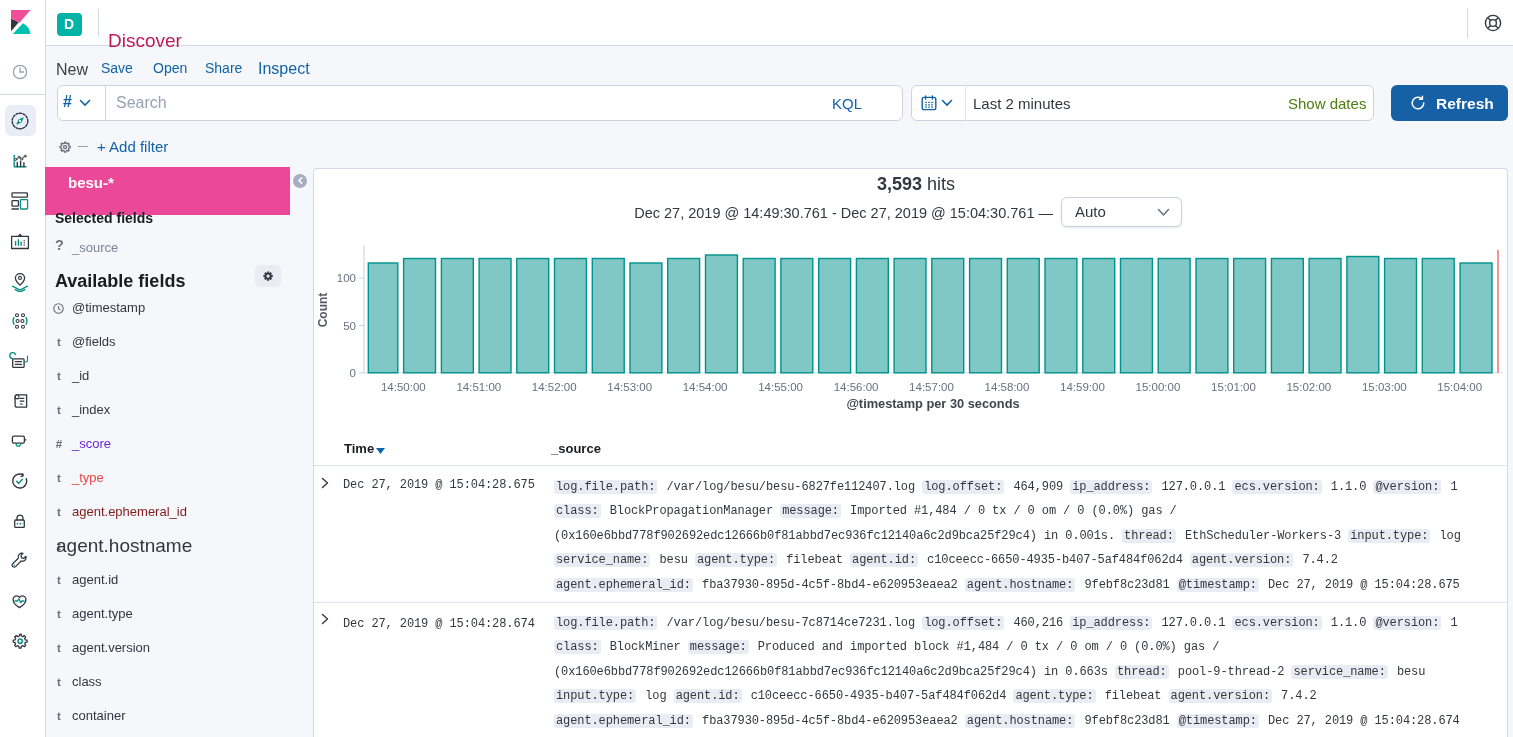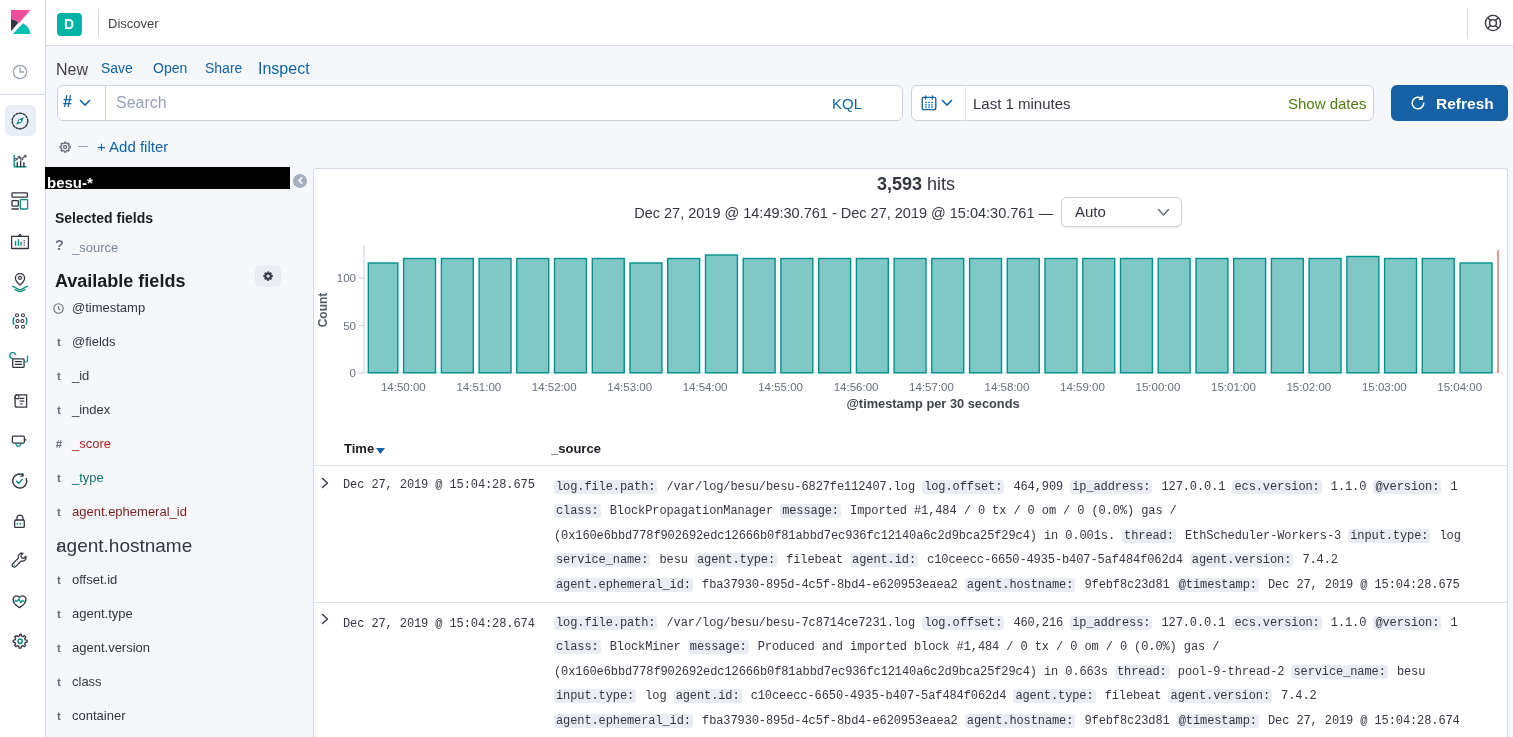--- a/index.html
+++ b/index.html
@@ -15,21 +15,21 @@
 <div class="abs" style="left:0;top:0;width:1513px;height:46px;background:#fff"></div>
 <div class="abs" style="left:45px;top:45px;width:1468px;height:1px;background:#d3dae6"></div>
 <div class="abs" style="left:45px;top:0;width:1px;height:737px;background:#d3dae6"></div>
 <svg class="abs" style="left:11px;top:10px" width="20" height="24" viewBox="0 0 20 24">
 <path d="M0 0h19.5L8.2 12.9a13 13 0 00-8.2-4z" fill="#f04e98"></path>
 <path d="M0 8.9a13 13 0 017.6 3.7L1.2 20 0 21z" fill="#343741"></path>
 <path d="M12 13.3 1.8 24h17.6a13.9 13.9 0 00-7.4-10.7z" fill="#00bfb3"></path>
 </svg>
 <div class="abs" style="left:56.5px;top:12.5px;width:25px;height:23.5px;background:#00b3a4;border-radius:4px;color:#fff;font-weight:bold;font-size:14px;text-align:center;line-height:23.5px">D</div>
 <div class="abs" style="left:98px;top:9px;width:1px;height:28px;background:#d3dae6"></div>
-<div class="abs" style="left:108px;top:16px;font-size:13px;color:#404040">Discover</div>
+<div class="abs" style="left:108px;top:30px;font-size:19px;color:#be185d">Discover</div>
 <div class="abs" style="left:1467px;top:8px;width:1px;height:30px;background:#d3dae6"></div>
 <svg class="abs" style="left:1484px;top:14px" width="18" height="18" viewBox="0 0 18 18" fill="none">
 <circle cx="9" cy="9" r="7.6" stroke="#343741" stroke-width="1.4"></circle>
 <circle cx="9" cy="9" r="3.4" stroke="#343741" stroke-width="1.4"></circle>
 <path d="M6.6 6.6L3.8 3.8M11.4 6.6l2.8-2.8M11.4 11.4l2.8 2.8M6.6 11.4l-2.8 2.8" stroke="#343741" stroke-width="1.4"></path>
 </svg>
 
 <div class="abs" style="left:0;top:94px;width:45px;height:1px;background:#d3dae6"></div>
 <svg class="abs" style="left:9.0px;top:61.0px" width="22" height="22" viewBox="0 0 22 22" fill="none" stroke-linecap="round" stroke-linejoin="round">
     <circle cx="11" cy="11" r="6.6" stroke="#98a2b3" stroke-width="1.3"></circle>
@@ -138,38 +138,38 @@
 <div class="abs" style="left:911px;top:85px;width:463px;height:36px;background:#fff;border:1px solid #ccd3df;border-radius:6px"></div>
 <div class="abs" style="left:965px;top:85px;width:1px;height:36px;background:#e2e7ef"></div>
 <svg class="abs" style="left:921px;top:95px" width="16" height="16" viewBox="0 0 16 16" fill="none">
 <rect x="1.2" y="2.4" width="13.6" height="12.2" rx="1.6" stroke="#1163a8" stroke-width="1.4"></rect>
 <path d="M4.6 1v3M11.4 1v3" stroke="#1163a8" stroke-width="1.4" stroke-linecap="round"></path>
 <path d="M4.2 7.4h1.6M7.2 7.4h1.6M10.2 7.4h1.6M4.2 9.8h1.6M7.2 9.8h1.6M10.2 9.8h1.6M4.2 12.2h1.6M7.2 12.2h1.6M10.2 12.2h1.6" stroke="#1163a8" stroke-width="1.3"></path>
 </svg>
 <svg class="abs" style="left:941px;top:99px" width="12" height="8" viewBox="0 0 12 8" fill="none">
     <path d="M1.5 1.5L6 6l4.5-4.5" stroke="#1163a8" stroke-width="1.6" stroke-linecap="round"></path>
   </svg>
-<div class="abs" style="left:973px;top:95px;font-size:15px;color:#343741">Last 1 minutes</div>
+<div class="abs" style="left:973px;top:95px;font-size:15px;color:#343741">Last 2 minutes</div>
 <div class="abs" style="left:1288px;top:95px;font-size:15px;color:#4d7c0f">Show dates</div>
 
 <div class="abs" style="left:1391px;top:85px;width:117px;height:36px;background:#1660a5;border-radius:6px"></div>
 <svg class="abs" style="left:1410px;top:95px" width="16" height="16" viewBox="0 0 16 16" fill="none">
 <path d="M13.8 8a5.8 5.8 0 11-1.7-4.1" stroke="#fff" stroke-width="1.5" stroke-linecap="round"></path>
 <path d="M12.4 1.2v3h-3" stroke="#fff" stroke-width="1.5" stroke-linecap="round" stroke-linejoin="round"></path>
 </svg>
 <div class="abs" style="left:1436px;top:95px;font-size:15.5px;font-weight:600;color:#fff">Refresh</div>
 
 <svg class="abs" style="left:56.5px;top:138.5px" width="16" height="16" viewBox="0 0 22 22" fill="none">
     <path d="M12.1 4.2l.3 1.8 1.5.6 1.5-1 1.3 1.3-1 1.5.6 1.5 1.8.3v1.9l-1.8.3-.6 1.5 1 1.5-1.3 1.3-1.5-1-1.5.6-.3 1.8h-1.9l-.3-1.8-1.5-.6-1.5 1-1.3-1.3 1-1.5-.6-1.5-1.8-.3v-1.9l1.8-.3.6-1.5-1-1.5L7.5 5.6l1.5 1 1.5-.6.3-1.8z" stroke="#69707d" stroke-width="1.8"></path>
     <circle cx="11.15" cy="11.15" r="2.1" stroke="#69707d" stroke-width="1.8"></circle>
   </svg>
 <div class="abs" style="left:78px;top:146px;width:10px;height:1px;background:#98a2b3"></div>
 <div class="abs" style="left:97px;top:138px;font-size:15px;color:#1163a8">+ Add filter</div>
 
-<div class="abs" style="left:45px;top:167px;width:245px;height:22px;background:#000000;color:#fff;font-weight:bold;font-size:15px;line-height:31px;padding-left:2px">besu-*</div>
+<div class="abs" style="left:45px;top:167px;width:245px;height:48px;background:#ec4899;color:#fff;font-weight:bold;font-size:15px;line-height:31px;padding-left:23px">besu-*</div>
 <div class="abs" style="left:293px;top:173.5px;width:14px;height:14px;background:#a6aebf;border-radius:50%"></div>
 <svg class="abs" style="left:296.5px;top:177px" width="7" height="7" viewBox="0 0 7 7" fill="none">
     <path d="M4.6 0.9L2 3.5l2.6 2.6" stroke="#fff" stroke-width="1.5" stroke-linecap="round"></path>
   </svg>
 <div class="abs" style="left:55px;top:210px;font-size:14px;font-weight:bold;color:#1a1c21">Selected fields</div>
 <div class="abs" style="left:53px;top:237px;width:13px;text-align:center;font-size:14.5px;font-weight:bold;color:#6d7683">?</div>
 <div class="abs" style="left:72px;top:240px;font-size:13px;color:#7a8499">_source</div>
 <div class="abs" style="left:55px;top:271px;font-size:18px;font-weight:bold;color:#1a1c21">Available fields</div>
 <div class="abs" style="left:254.5px;top:265px;width:26.5px;height:21.5px;background:#e9edf3;border-radius:5px"></div>
 <svg class="abs" style="left:261px;top:269px" width="14" height="14" viewBox="0 0 22 22">
@@ -181,29 +181,29 @@
     <path d="M5.5 3v2.7l2 1.2" fill="none" stroke="#69707d" stroke-width="1.1"></path>
   </svg>
 <div class="abs" style="left:72px;top:300px;font-size:13px;color:#343741;line-height:16px">@timestamp</div>
 <div class="abs" style="left:53px;top:334px;width:12px;text-align:center;font-size:11.5px;font-weight:bold;color:#69707d;line-height:16px">t</div>
 <div class="abs" style="left:72px;top:334px;font-size:13px;color:#343741;line-height:16px">@fields</div>
 <div class="abs" style="left:53px;top:368px;width:12px;text-align:center;font-size:11.5px;font-weight:bold;color:#69707d;line-height:16px">t</div>
 <div class="abs" style="left:72px;top:368px;font-size:13px;color:#343741;line-height:16px">_id</div>
 <div class="abs" style="left:53px;top:402px;width:12px;text-align:center;font-size:11.5px;font-weight:bold;color:#69707d;line-height:16px">t</div>
 <div class="abs" style="left:72px;top:402px;font-size:13px;color:#343741;line-height:16px">_index</div>
 <div class="abs" style="left:53px;top:436px;width:12px;text-align:center;font-size:11.5px;font-weight:bold;color:#69707d;line-height:16px">#</div>
-<div class="abs" style="left:72px;top:436px;font-size:13px;color:#b91c1c;line-height:16px">_score</div>
+<div class="abs" style="left:72px;top:436px;font-size:13px;color:#6d28d9;line-height:16px">_score</div>
 <div class="abs" style="left:53px;top:470px;width:12px;text-align:center;font-size:11.5px;font-weight:bold;color:#69707d;line-height:16px">t</div>
-<div class="abs" style="left:72px;top:470px;font-size:13px;color:#0f766e;line-height:16px">_type</div>
+<div class="abs" style="left:72px;top:470px;font-size:13px;color:#ef4444;line-height:16px">_type</div>
 <div class="abs" style="left:53px;top:504px;width:12px;text-align:center;font-size:11.5px;font-weight:bold;color:#69707d;line-height:16px">t</div>
 <div class="abs" style="left:72px;top:504px;font-size:13px;color:#7f1d1d;line-height:16px">agent.ephemeral_id</div>
 <div class="abs" style="left:53px;top:538px;width:12px;text-align:center;font-size:11.5px;font-weight:bold;color:#69707d;line-height:16px">t</div>
 <div class="abs" style="left:56px;top:538px;font-size:19px;color:#343741;line-height:16px">agent.hostname</div>
 <div class="abs" style="left:53px;top:572px;width:12px;text-align:center;font-size:11.5px;font-weight:bold;color:#69707d;line-height:16px">t</div>
-<div class="abs" style="left:72px;top:572px;font-size:13px;color:#343741;line-height:16px">offset.id</div>
+<div class="abs" style="left:72px;top:572px;font-size:13px;color:#343741;line-height:16px">agent.id</div>
 <div class="abs" style="left:53px;top:606px;width:12px;text-align:center;font-size:11.5px;font-weight:bold;color:#69707d;line-height:16px">t</div>
 <div class="abs" style="left:72px;top:606px;font-size:13px;color:#343741;line-height:16px">agent.type</div>
 <div class="abs" style="left:53px;top:640px;width:12px;text-align:center;font-size:11.5px;font-weight:bold;color:#69707d;line-height:16px">t</div>
 <div class="abs" style="left:72px;top:640px;font-size:13px;color:#343741;line-height:16px">agent.version</div>
 <div class="abs" style="left:53px;top:674px;width:12px;text-align:center;font-size:11.5px;font-weight:bold;color:#69707d;line-height:16px">t</div>
 <div class="abs" style="left:72px;top:674px;font-size:13px;color:#343741;line-height:16px">class</div>
 <div class="abs" style="left:53px;top:708px;width:12px;text-align:center;font-size:11.5px;font-weight:bold;color:#69707d;line-height:16px">t</div>
 <div class="abs" style="left:72px;top:708px;font-size:13px;color:#343741;line-height:16px">container</div>
 
 <div class="abs" style="left:313px;top:168px;width:1195px;height:569px;background:#fff;border:1px solid #d3dae6;border-radius:4px 4px 0 0;border-bottom:none"></div>

